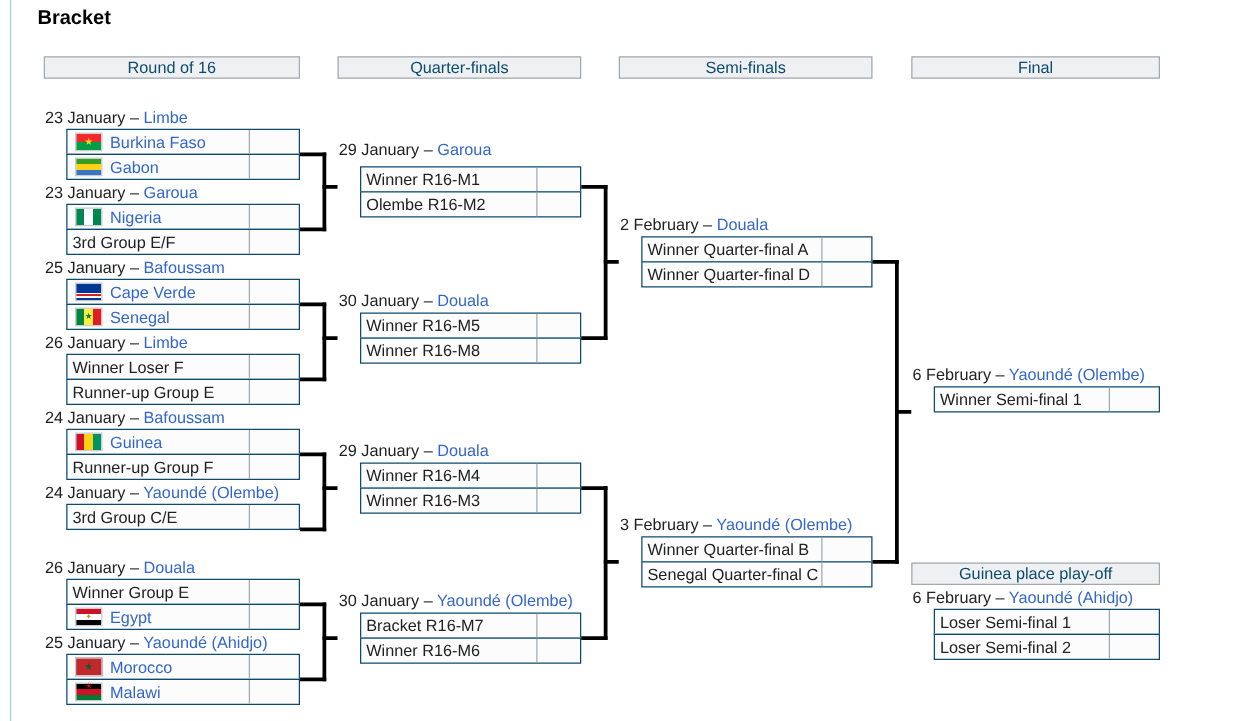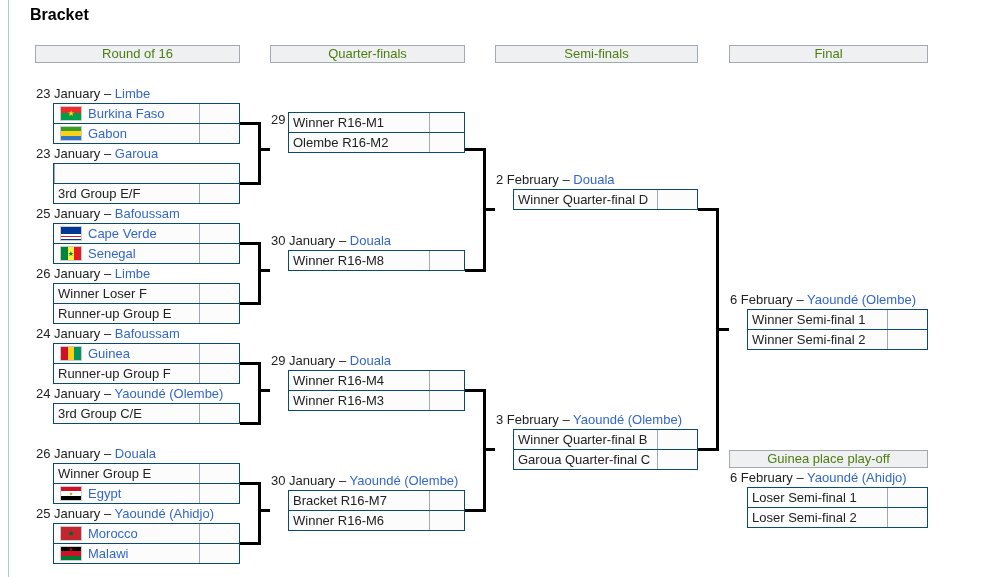--- a/index.html
+++ b/index.html
@@ -2,21 +2,21 @@
 <html><head>
 <meta charset="utf-8">
 <style>
   html,body{margin:0;padding:0;background:#fff;}
   body{font-family:"Liberation Sans","DejaVu Sans",sans-serif;color:#202122;}
   #stage{position:relative;width:1000px;height:577px;background:#fff;overflow:hidden;}
   .side-rule{position:absolute;left:8px;top:0;width:1px;height:577px;background:#aac9e8;}
   .page-title{position:absolute;left:30px;top:6px;font-size:16px;font-weight:bold;color:#000;}
   .round-header{position:absolute;height:18px;box-sizing:border-box;border:1px solid #a2a9b1;
     background:#eef0f2;text-align:center;font-size:13px;line-height:16px;}
-  .round-header a{color:#4d7c0f;text-decoration:none;cursor:pointer;}
+  .round-header a{color:#0c4a6e;text-decoration:none;cursor:pointer;}
   .match{position:absolute;}
   .match-date{position:absolute;left:1px;height:15px;font-size:13px;line-height:15px;white-space:nowrap;color:#202122;}
   .match-date a{color:#3366cc;text-decoration:none;cursor:pointer;}
   .match-table{position:absolute;}
   .team-row{display:flex;height:21px;box-sizing:border-box;background:#fcfcfc;border:1px solid #0c4a6e;margin-left:18px;}
   .team-row + .team-row{margin-top:-1px;}
   .team-cell{flex:1;display:flex;align-items:center;padding:0 4px;overflow:hidden;white-space:nowrap;font-size:13px;}
   .team-cell a{color:#3366cc;text-decoration:none;cursor:pointer;}
   .team-cell .plain{color:#202122;}
   .score-cell{box-sizing:border-box;border-left:1px solid #a2a9b1;font-size:13px;text-align:center;}
@@ -83,20 +83,24 @@
               <a>Gabon</a>
             </div>
     <div class="score-cell" style="width: 40px;"></div>
   </div>
         </div>
       </div>
       <div class="match" style="left: 35px; top: 146px; width: 205px;">
         <div class="match-date" style="top:0;"><span>23 January</span><span>&nbsp;– </span><a>Garoua</a></div>
         <div class="match-table" style="top:17px;left:0;width:205px;">
           <div class="team-row">
+    <div class="team-cell">
+              <span class="flag nigeria"></span>
+              <a>Nigeria</a>
+            </div>
     <div class="score-cell" style="width: 40px;"></div>
   </div>
           <div class="team-row">
     <div class="team-cell">
               <span class="plain">3rd Group E/F</span>
             </div>
     <div class="score-cell" style="width: 40px;"></div>
   </div>
         </div>
       </div>
@@ -197,40 +201,46 @@
     <div class="team-cell">
               <span class="flag malawi"></span>
               <a>Malawi</a>
             </div>
     <div class="score-cell" style="width: 40px;"></div>
   </div>
         </div>
       </div>
       <div class="match" style="left: 270px; top: 112px; width: 195px;">
         <div class="match-date" style="top:0;"><span>29 January</span><span>&nbsp;– </span><a>Garoua</a></div>
-        <div class="match-table" style="top:0;left:0;width:195px;">
+        <div class="match-table" style="top:21px;left:0;width:195px;">
           <div class="team-row">
     <div class="team-cell">
               <span class="plain">Winner R16-M1</span>
             </div>
     <div class="score-cell" style="width: 35px;"></div>
   </div>
           <div class="team-row">
     <div class="team-cell">
               <span class="plain">Olembe R16-M2</span>
             </div>
     <div class="score-cell" style="width: 35px;"></div>
   </div>
         </div>
       </div>
       <div class="match" style="left: 270px; top: 233px; width: 195px;">
         <div class="match-date" style="top:0;"><span>30 January</span><span>&nbsp;– </span><a>Douala</a></div>
         <div class="match-table" style="top:17px;left:0;width:195px;">
           <div class="team-row">
     <div class="team-cell">
+              <span class="plain">Winner R16-M5</span>
+            </div>
+    <div class="score-cell" style="width: 35px;"></div>
+  </div>
+          <div class="team-row">
+    <div class="team-cell">
               <span class="plain">Winner R16-M8</span>
             </div>
     <div class="score-cell" style="width: 35px;"></div>
   </div>
         </div>
       </div>
       <div class="match" style="left: 270px; top: 353px; width: 195px;">
         <div class="match-date" style="top:0;"><span>29 January</span><span>&nbsp;– </span><a>Douala</a></div>
         <div class="match-table" style="top:17px;left:0;width:195px;">
           <div class="team-row">
@@ -262,55 +272,55 @@
             </div>
     <div class="score-cell" style="width: 35px;"></div>
   </div>
         </div>
       </div>
       <div class="match" style="left: 495px; top: 172px; width: 203px;">
         <div class="match-date" style="top:0;"><span>2 February</span><span>&nbsp;– </span><a>Douala</a></div>
         <div class="match-table" style="top:17px;left:0;width:203px;">
           <div class="team-row">
     <div class="team-cell">
+              <span class="plain">Winner Quarter-final A</span>
+            </div>
+    <div class="score-cell" style="width: 40px;"></div>
+  </div>
+          <div class="team-row">
+    <div class="team-cell">
               <span class="plain">Winner Quarter-final D</span>
             </div>
     <div class="score-cell" style="width: 40px;"></div>
   </div>
         </div>
       </div>
       <div class="match" style="left: 495px; top: 412px; width: 203px;">
         <div class="match-date" style="top:0;"><span>3 February</span><span>&nbsp;– </span><a>Yaoundé (Olembe)</a></div>
         <div class="match-table" style="top:17px;left:0;width:203px;">
           <div class="team-row">
     <div class="team-cell">
               <span class="plain">Winner Quarter-final B</span>
             </div>
     <div class="score-cell" style="width: 40px;"></div>
   </div>
           <div class="team-row">
     <div class="team-cell">
-              <span class="plain">Garoua Quarter-final C</span>
+              <span class="plain">Senegal Quarter-final C</span>
             </div>
     <div class="score-cell" style="width: 40px;"></div>
   </div>
         </div>
       </div>
       <div class="match" style="left: 729px; top: 292px; width: 199px;">
         <div class="match-date" style="top:0;"><span>6 February</span><span>&nbsp;– </span><a>Yaoundé (Olembe)</a></div>
         <div class="match-table" style="top:17px;left:0;width:199px;">
           <div class="team-row">
     <div class="team-cell">
               <span class="plain">Winner Semi-final 1</span>
-            </div>
-    <div class="score-cell" style="width: 40px;"></div>
-  </div>
-          <div class="team-row">
-    <div class="team-cell">
-              <span class="plain">Winner Semi-final 2</span>
             </div>
     <div class="score-cell" style="width: 40px;"></div>
   </div>
         </div>
       </div>
       <div class="match" style="left: 729px; top: 470px; width: 199px;">
         <div class="match-date" style="top:0;"><span>6 February</span><span>&nbsp;– </span><a>Yaoundé (Ahidjo)</a></div>
         <div class="match-table" style="top:17px;left:0;width:199px;">
           <div class="team-row">
     <div class="team-cell">

